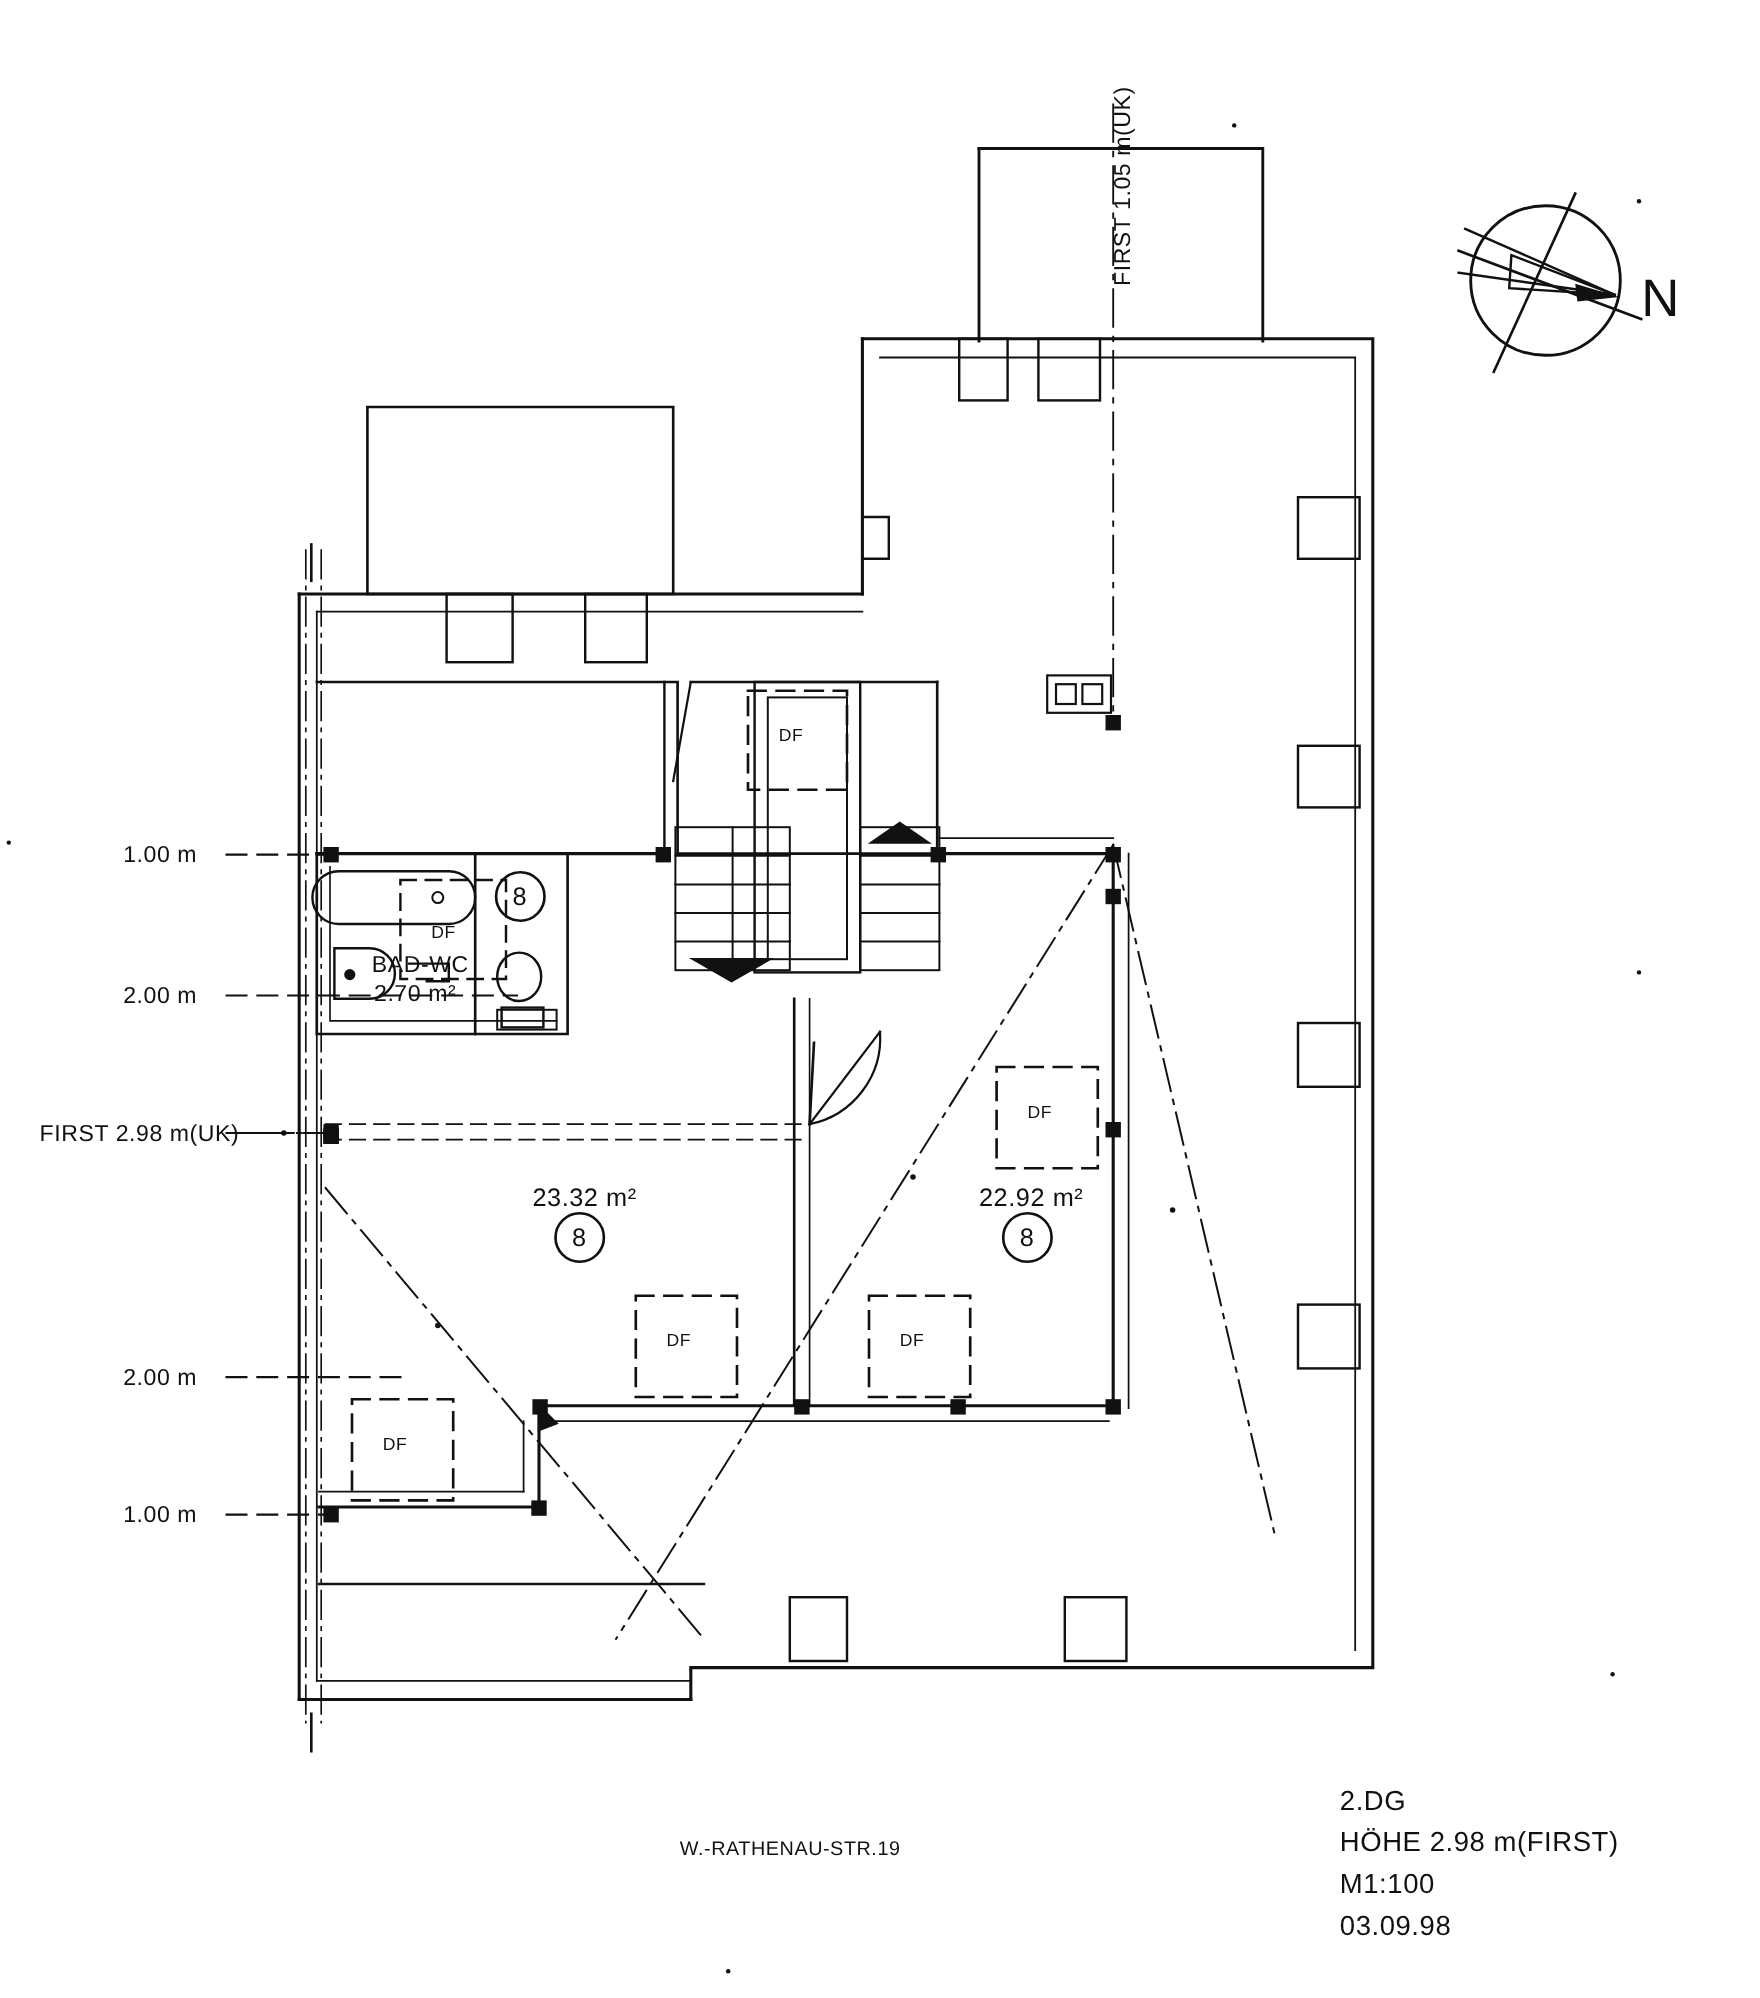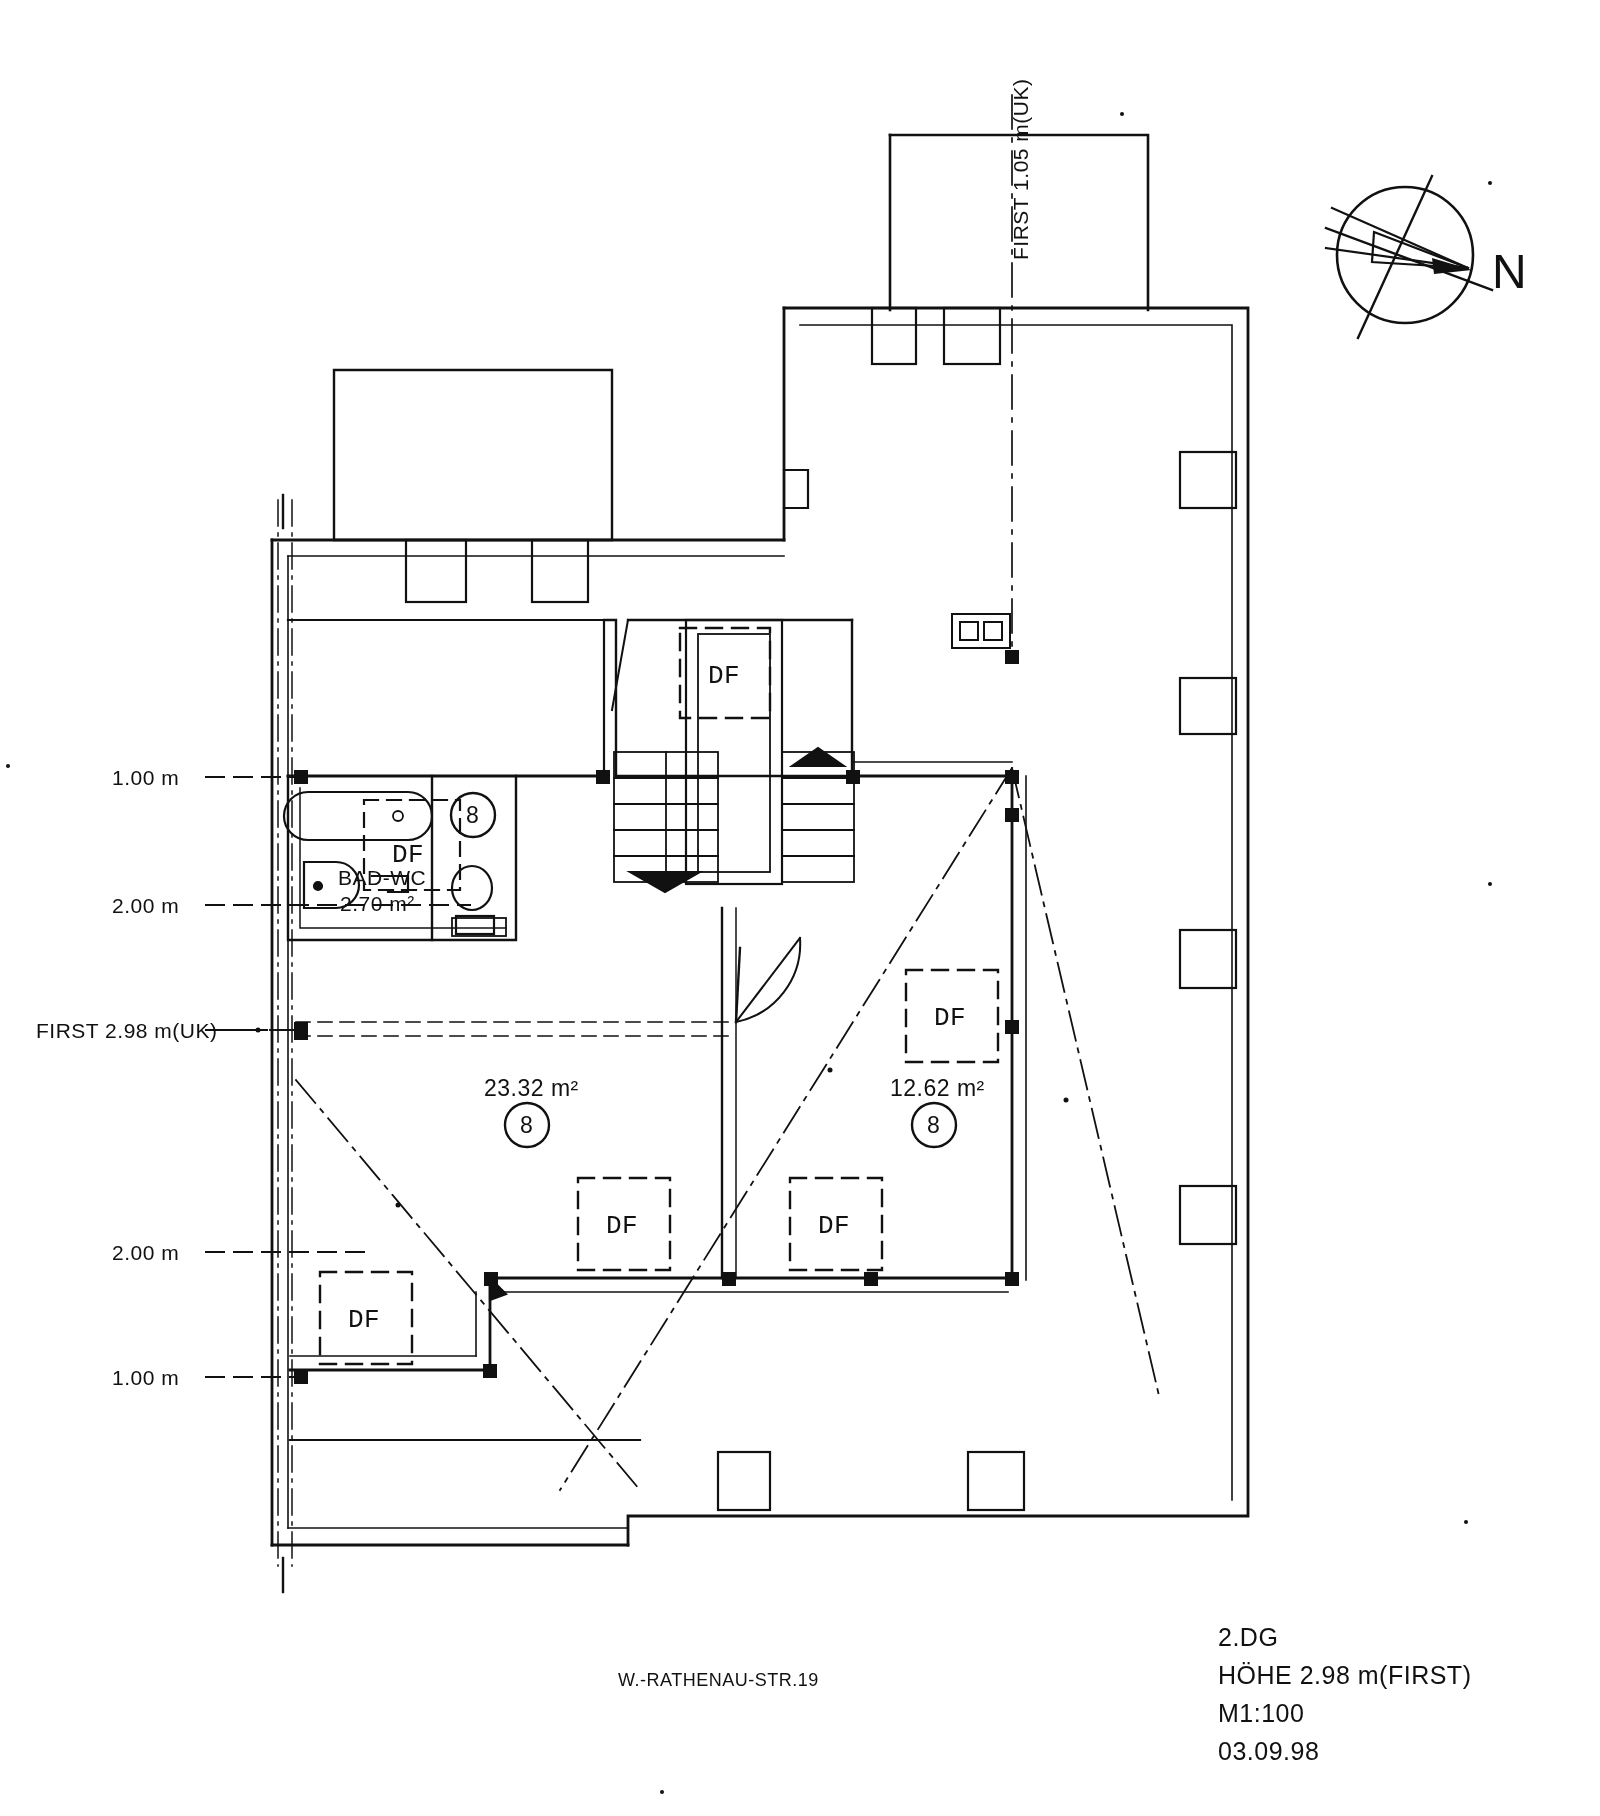--- a/index.html
+++ b/index.html
@@ -26,21 +26,21 @@
   }
   .txt {
     position: absolute;
     color: #111111;
     font-family: "Liberation Sans", sans-serif;
     white-space: nowrap;
     letter-spacing: 0.5px;
   }
   .lbl-dim   { font-size: 21px; }
   .lbl-area  { font-size: 23px; }
-  .lbl-df    { font-size: 26px; font-family: Liberation Mono, monospace; }
+  .lbl-df    { font-size: 16px; }
   .lbl-room  { font-size: 21px; }
   .lbl-title { font-size: 25px; line-height: 38px; margin-top: 26px; }
   .lbl-street{ font-size: 18px; }
   .lbl-n     { font-size: 48px; }
   .rot90 {
     transform: rotate(-90deg);
     transform-origin: 0 0;
   }
 </style>
 </head>
@@ -395,21 +395,21 @@
 
   <div class="txt lbl-df" style="left:708px; top:661px;">DF</div>
   <div class="txt lbl-df" style="left:934px; top:1003px;">DF</div>
   <div class="txt lbl-df" style="left:606px; top:1211px;">DF</div>
   <div class="txt lbl-df" style="left:818px; top:1211px;">DF</div>
   <div class="txt lbl-df" style="left:348px; top:1305px;">DF</div>
 
   <div class="txt lbl-area" style="left:484px; top:1075px;">23.32 m²</div>
   <div class="txt lbl-area" style="left:520px; top:1112px;">8</div>
 
-  <div class="txt lbl-area" style="left:890px; top:1075px;">12.62 m²</div>
+  <div class="txt lbl-area" style="left:890px; top:1075px;">22.92 m²</div>
   <div class="txt lbl-area" style="left:927px; top:1112px;">8</div>
 
   <div class="txt lbl-n" style="left:1492px; top:244px;">N</div>
 
   <div class="txt lbl-street" style="left:618px; top:1670px;">W.-RATHENAU-STR.19</div>
 
   <div class="txt lbl-title" style="left:1218px; top:1592px;">2.DG</div>
   <div class="txt lbl-title" style="left:1218px; top:1630px;">HÖHE 2.98 m(FIRST)</div>
   <div class="txt lbl-title" style="left:1218px; top:1668px;">M1:100</div>
   <div class="txt lbl-title" style="left:1218px; top:1706px;">03.09.98</div>

